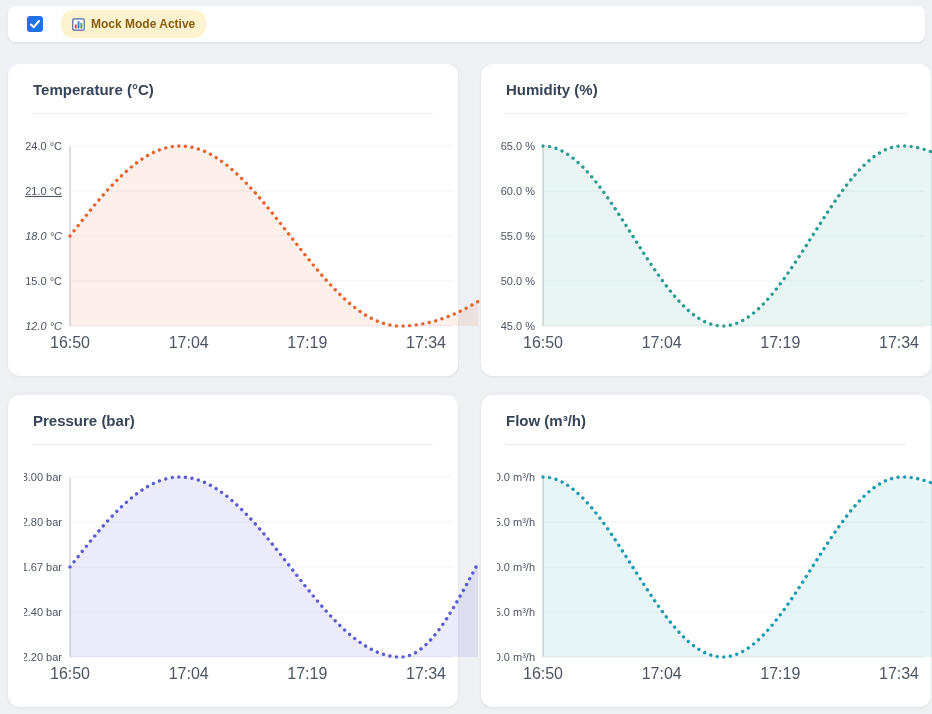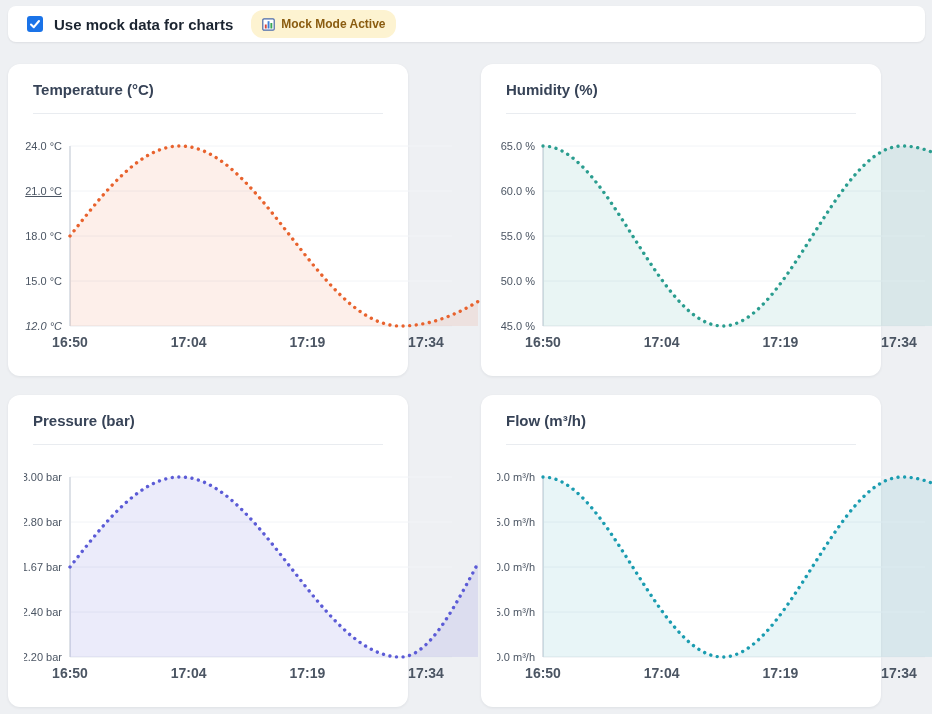--- a/index.html
+++ b/index.html
@@ -24,21 +24,21 @@
   .cb-label {
     margin-left:11px; font-size:15px; font-weight:700; color:#1b2430; cursor:pointer;
   }
   .badge {
     margin-left:18px; height:28px; border-radius:12px;
     display:flex; align-items:center; gap:6px; padding:0 11px;
     font-size:12px; font-weight:600; white-space:nowrap;
   }
   .badge svg { flex:none; }
   .card {
-    position:absolute; width:400px; height:312px;
+    position:absolute; width:450px; height:312px;
     background:#ffffff; border-radius:12px;
     box-shadow:0 1px 3px rgba(20,30,40,.07);
   }
   .card-title {
     position:absolute; left:25px; top:17px;
     font-size:15px; font-weight:700; color:#374357;
   }
   .sep {
     position:absolute; left:25px; right:25px; top:49px; height:1px;
     background:#e9ecf0;
@@ -46,53 +46,52 @@
   .ylabels, .xlabels {
     position:absolute; left:0; top:0; width:100%; height:100%;
     pointer-events:none;
   }
   .ylab {
     position:absolute; left:16px; width:38px; height:14px; line-height:14px;
     display:flex; justify-content:flex-end; overflow:hidden;
     white-space:nowrap; font-size:11px; color:#4b5563;
   }
   .xlab {
-    position:absolute; top:270px; font-size:14px; color:#4b5563;
-    transform:translateX(-50%); white-space:nowrap;font-weight:bold;
+    position:absolute; top:270px; font-size:16px; color:#4b5563;
+    transform:translateX(-50%); white-space:nowrap;
   }
   svg.plot { position:absolute; left:0; top:74px; overflow:visible; }
 </style>
 </head>
 <body style="background: rgb(238, 240, 243);">
 
 <div class="toolbar">
   <span class="checkbox" id="cb" role="checkbox" aria-checked="true" style="background: rgb(26, 115, 232);">
     <svg width="12" height="12" viewBox="0 0 12 12">
       <polyline points="2,6.5 4.8,9.2 10,3" fill="none" stroke="#ffffff" stroke-width="2.1" stroke-linecap="round" stroke-linejoin="round"></polyline>
     </svg>
   </span>
-  <label class="cb-label">Use mock data for charts</label>
   <span class="badge" id="badge" style="background: rgb(253, 243, 209); color: rgb(138, 92, 16);">
     <svg width="13" height="13" viewBox="0 0 13 13">
       <rect x="0.8" y="0.8" width="11.4" height="11.4" rx="1.2" fill="#ffffff" stroke="#4a69a8" stroke-width="1.2"></rect>
       <rect x="2.8" y="6.5" width="1.9" height="4" fill="#d9453a"></rect>
       <rect x="5.6" y="3.2" width="1.9" height="7.3" fill="#3d7fd4"></rect>
       <rect x="8.4" y="5" width="1.9" height="5.5" fill="#3aa655"></rect>
     </svg>
     <span>Mock Mode Active</span>
   </span>
 </div>
 
 <section class="card" style="left:8px; top:64px;">
   <h2 class="card-title">Temperature (°C)</h2>
   <div class="sep"></div>
   <div class="ylabels">
       <div class="ylab" style="top: 75px;">24.0 °C</div>
       <div class="ylab" style="top: 120px; text-decoration: underline;">21.0 °C</div>
-      <div class="ylab" style="top: 165px;">18.0 °C</div>
+      <div class="ylab" style="top: 165px; font-style: italic;">18.0 °C</div>
       <div class="ylab" style="top: 210px;">15.0 °C</div>
       <div class="ylab" style="top: 255px; font-style: italic;">12.0 °C</div>
     </div>
   <div class="xlabels">
       <div class="xlab" style="left: 62px;">16:50</div>
       <div class="xlab" style="left: 180.67px;">17:04</div>
       <div class="xlab" style="left: 299.33px;">17:19</div>
       <div class="xlab" style="left: 418px;">17:34</div>
     </div>
 <svg class="plot" width="474" height="196">

